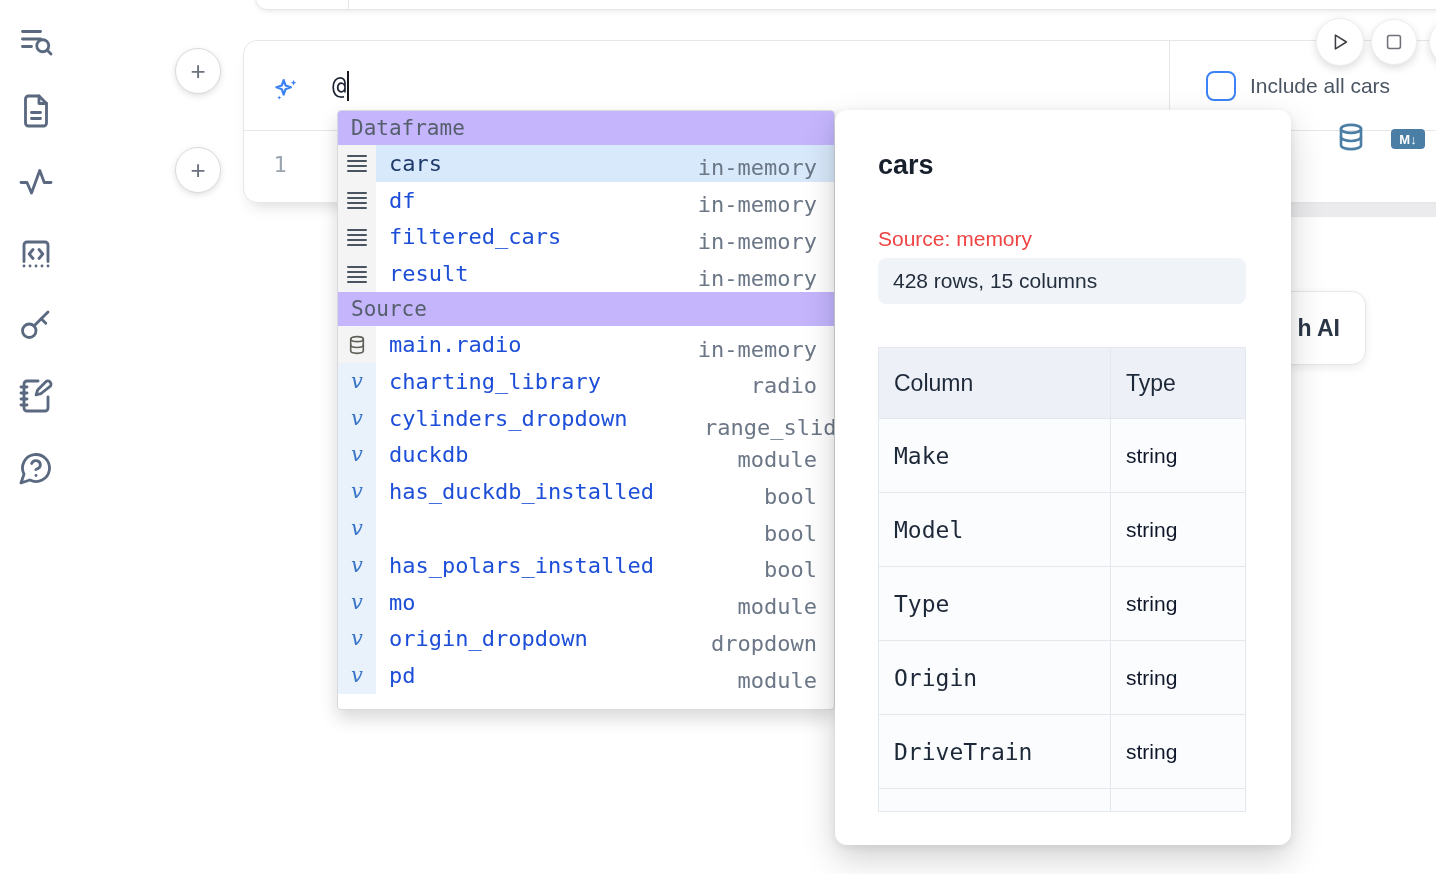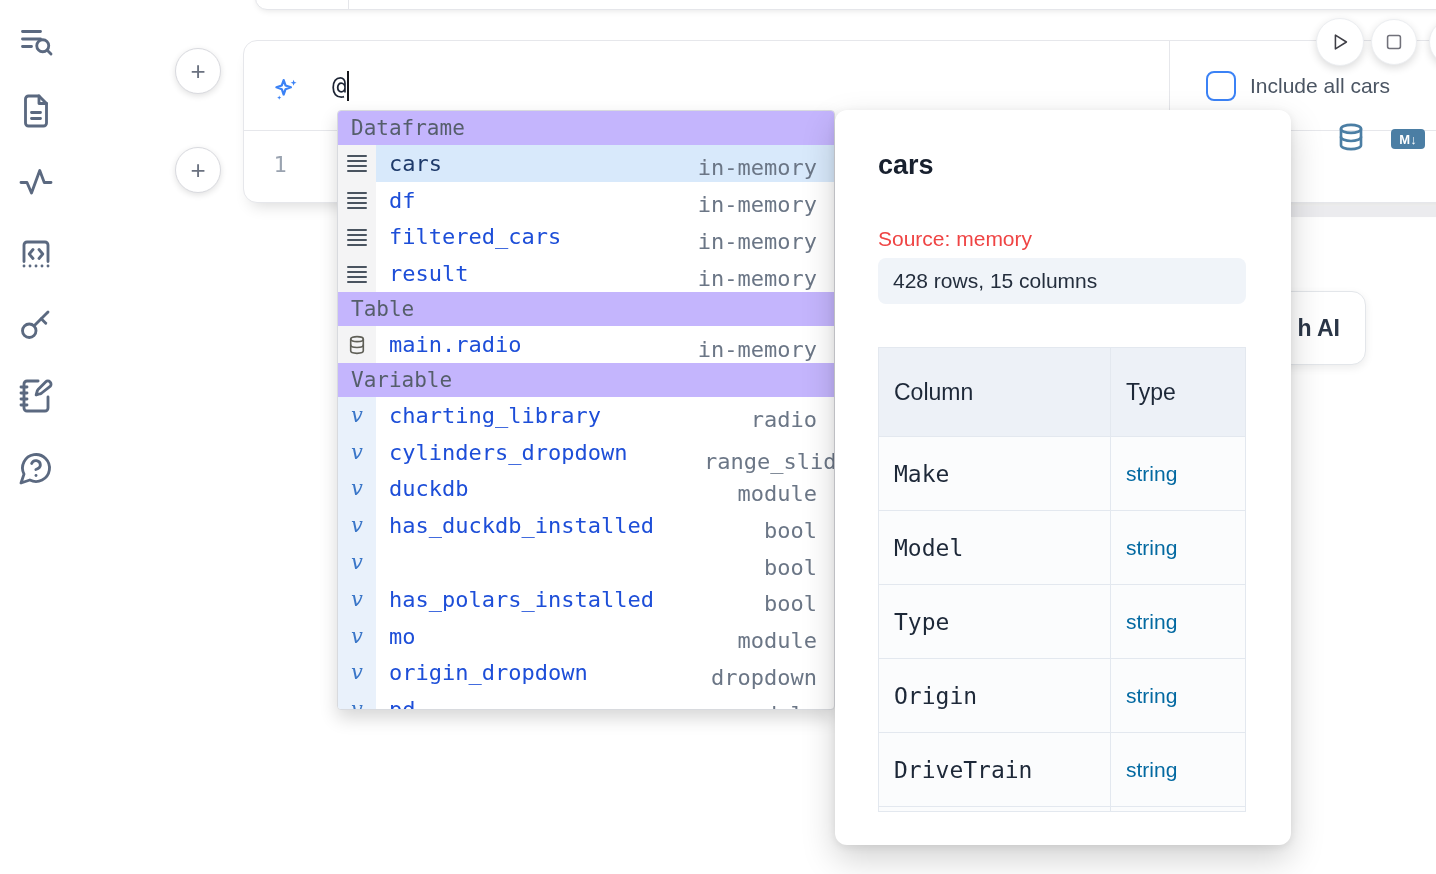--- a/index.html
+++ b/index.html
@@ -81,27 +81,27 @@
            border-radius:12px; box-shadow:0 14px 34px rgba(0,0,0,.18), 0 2px 8px rgba(0,0,0,.08);
            z-index:30; overflow:hidden; }
   .popup-title { position:absolute; left:43px; top:40px; font-size:27px; font-weight:bold; color:#18202e; }
   .popup-source { position:absolute; left:43px; top:93px; font-size:21px; color:#ef4444;margin-top:24px; }
   .popup-badge { position:absolute; left:43px; top:148px; width:368px; height:46px; background:#f0f4f9;
                  border-radius:8px; display:flex; align-items:center; padding-left:15px;
                  font-size:21px; color:#242e3d; }
   .popup-table { position:absolute; left:43px; top:237px; width:368px; height:465px;
                  border:1px solid #e3e8ef; overflow:hidden; background:#fbfcfd; }
   .pt-row { display:flex; height:74px; border-bottom:1px solid #e3e8ef; background:#fbfcfd; }
-  .pt-row.head { height:89px; background:#edf1f7; }
+  .pt-row.head { height:71px; background:#edf1f7; }
   .pt-cell { display:flex; align-items:center; padding-left:15px; }
   .pt-col { width:232px; border-right:1px solid #e3e8ef; }
   .pt-type { flex:1; }
   .pt-head-txt { font-size:23px; color:#1d2838; }
   .pt-name { font-family:"DejaVu Sans Mono", monospace; font-size:23px; color:#1d2838; }
-  .pt-typetxt { font-size:21px; color:#0369a1; }
+  .pt-typetxt { font-size:21px; color:#0f172a; }
 </style>
 </head>
 <body>
 
 <div id="screen">
 
   <div class="side-icon" style="top:24px">
     <svg viewBox="0 0 24 24">
         <path d="M3 5h12M3 10h12M3 15h6"></path>
         <circle cx="16.5" cy="14.5" r="4"></circle>
@@ -241,35 +241,34 @@
         <div class="ac-gutter">
           <svg class="df-icon-svg" viewBox="0 0 22 20">
             <path d="M2 3h18M2 8h18M2 13h18M2 18h18"></path>
           </svg>
         </div>
         <div class="ac-content">
           <span class="ac-name">result</span>
           <span class="ac-type">in-memory</span>
         </div>
       </div>
-      <div class="ac-header">Table</div>
+      <div class="ac-header">Source</div>
       <div class="ac-row">
         <div class="ac-gutter">
           <svg class="tbl-icon-svg" viewBox="0 0 20 22">
             <ellipse cx="10" cy="4.5" rx="7" ry="2.8"></ellipse>
             <path d="M3 4.5v13c0 1.6 3.1 2.8 7 2.8s7-1.2 7-2.8v-13"></path>
             <path d="M3 11c0 1.6 3.1 2.8 7 2.8s7-1.2 7-2.8"></path>
           </svg>
         </div>
         <div class="ac-content">
           <span class="ac-name">main.radio</span>
           <span class="ac-type">in-memory</span>
         </div>
       </div>
-      <div class="ac-header">Variable</div>
       <div class="ac-row">
         <div class="ac-gutter var">
           <span class="var-v">v</span>
         </div>
         <div class="ac-content">
           <span class="ac-name">charting_library</span>
           <span class="ac-type">radio</span>
         </div>
       </div>
       <div class="ac-row">

